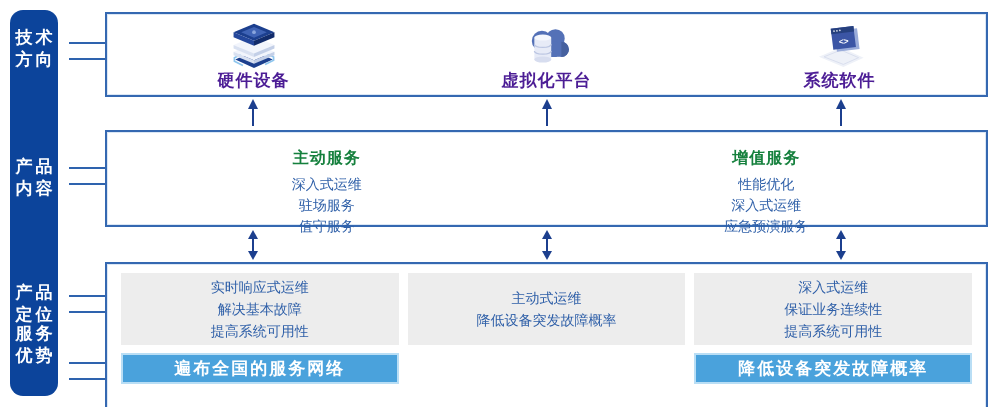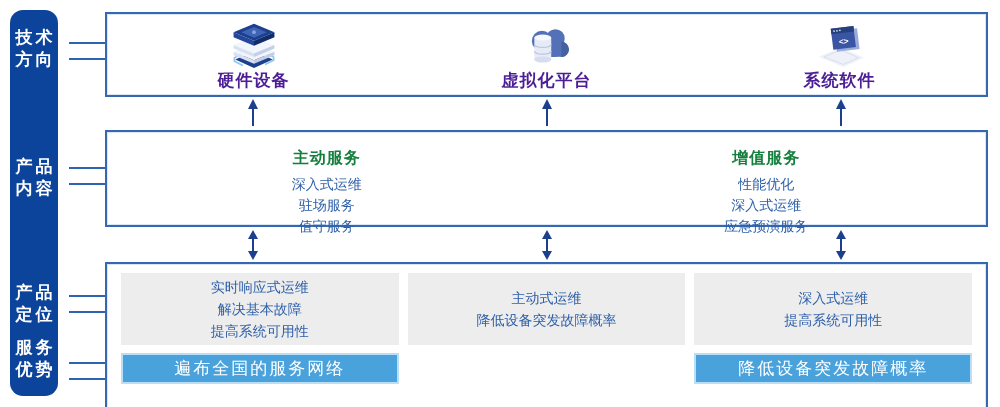--- a/index.html
+++ b/index.html
@@ -7,21 +7,21 @@
   .canvas { position:relative; width:1000px; height:407px; background:#ffffff; overflow:hidden; }
 
   
   .sidebar { position:absolute; left:10px; top:10px; width:48px; height:386px;
              background:#0c449b; border-radius:13px; }
   .side-label { position:absolute; left:0; width:100%; text-align:center; color:#ffffff;
                 font-weight:bold; font-size:17px; line-height:22px; letter-spacing:3px; text-indent:3px; }
   .side-label.l0 { top:17px; }
   .side-label.l1 { top:146px; }
   .side-label.l2 { top:272px; }
-  .side-label.l3 { top:327px; }
+  .side-label.l3 { top:313px; }
 
   
   .connector { position:absolute; left:69px; width:37px; height:2px; background:#2e63ae; }
 
   
   .panel { position:absolute; left:105px; width:883px; background:#ffffff;
            border:2px solid #3568b1; box-shadow: inset 0 0 0 1px #dbe7f5; }
   .panel-tech    { top:12px;  height:85px;  display:flex; }
   .panel-content { top:130px; height:97px;  display:flex; }
   .panel-pos     { top:262px; height:153px; display:grid; grid-template-columns:repeat(3,1fr);
@@ -37,21 +37,21 @@
   .c-title { font-size:16px; font-weight:bold; color:#15803d; margin-bottom:5px; letter-spacing:1px;margin-top:28px; }
   .c-item { font-size:14px; color:#2e5fa8; line-height:21px; }
 
   
   .p-col { display:flex; flex-direction:column; }
   .pos-card { height:72px; background:#ededed; display:flex; flex-direction:column;
               align-items:center; justify-content:center; text-align:center;
               font-size:14px; color:#2e5fa8; line-height:22px; }
   .adv-bar { margin-top:8px; height:31px; background:#4aa2dc; border:2px solid #b9def5;
              display:flex; align-items:center; justify-content:center;
-             color:#ffffff; font-size:17px; font-weight:normal; letter-spacing:2px; }
+             color:#ffffff; font-size:17px; font-weight:bold; letter-spacing:2px; }
 
   
   .arrow { position:absolute; }
 </style>
 </head>
 <body>
 
 <div class="canvas">
 
   <div class="sidebar">
@@ -200,19 +200,20 @@
     </div>
     <div class="p-col">
       <div class="pos-card">
         <div>主动式运维</div>
         <div>降低设备突发故障概率</div>
       </div>
     </div>
     <div class="p-col">
       <div class="pos-card">
         <div>深入式运维</div>
+        <div>保证业务连续性</div>
         <div>提高系统可用性</div>
       </div>
       <div class="adv-bar">降低设备突发故障概率</div>
     </div>
   </div>
 
 </div>
 
 </body></html>

